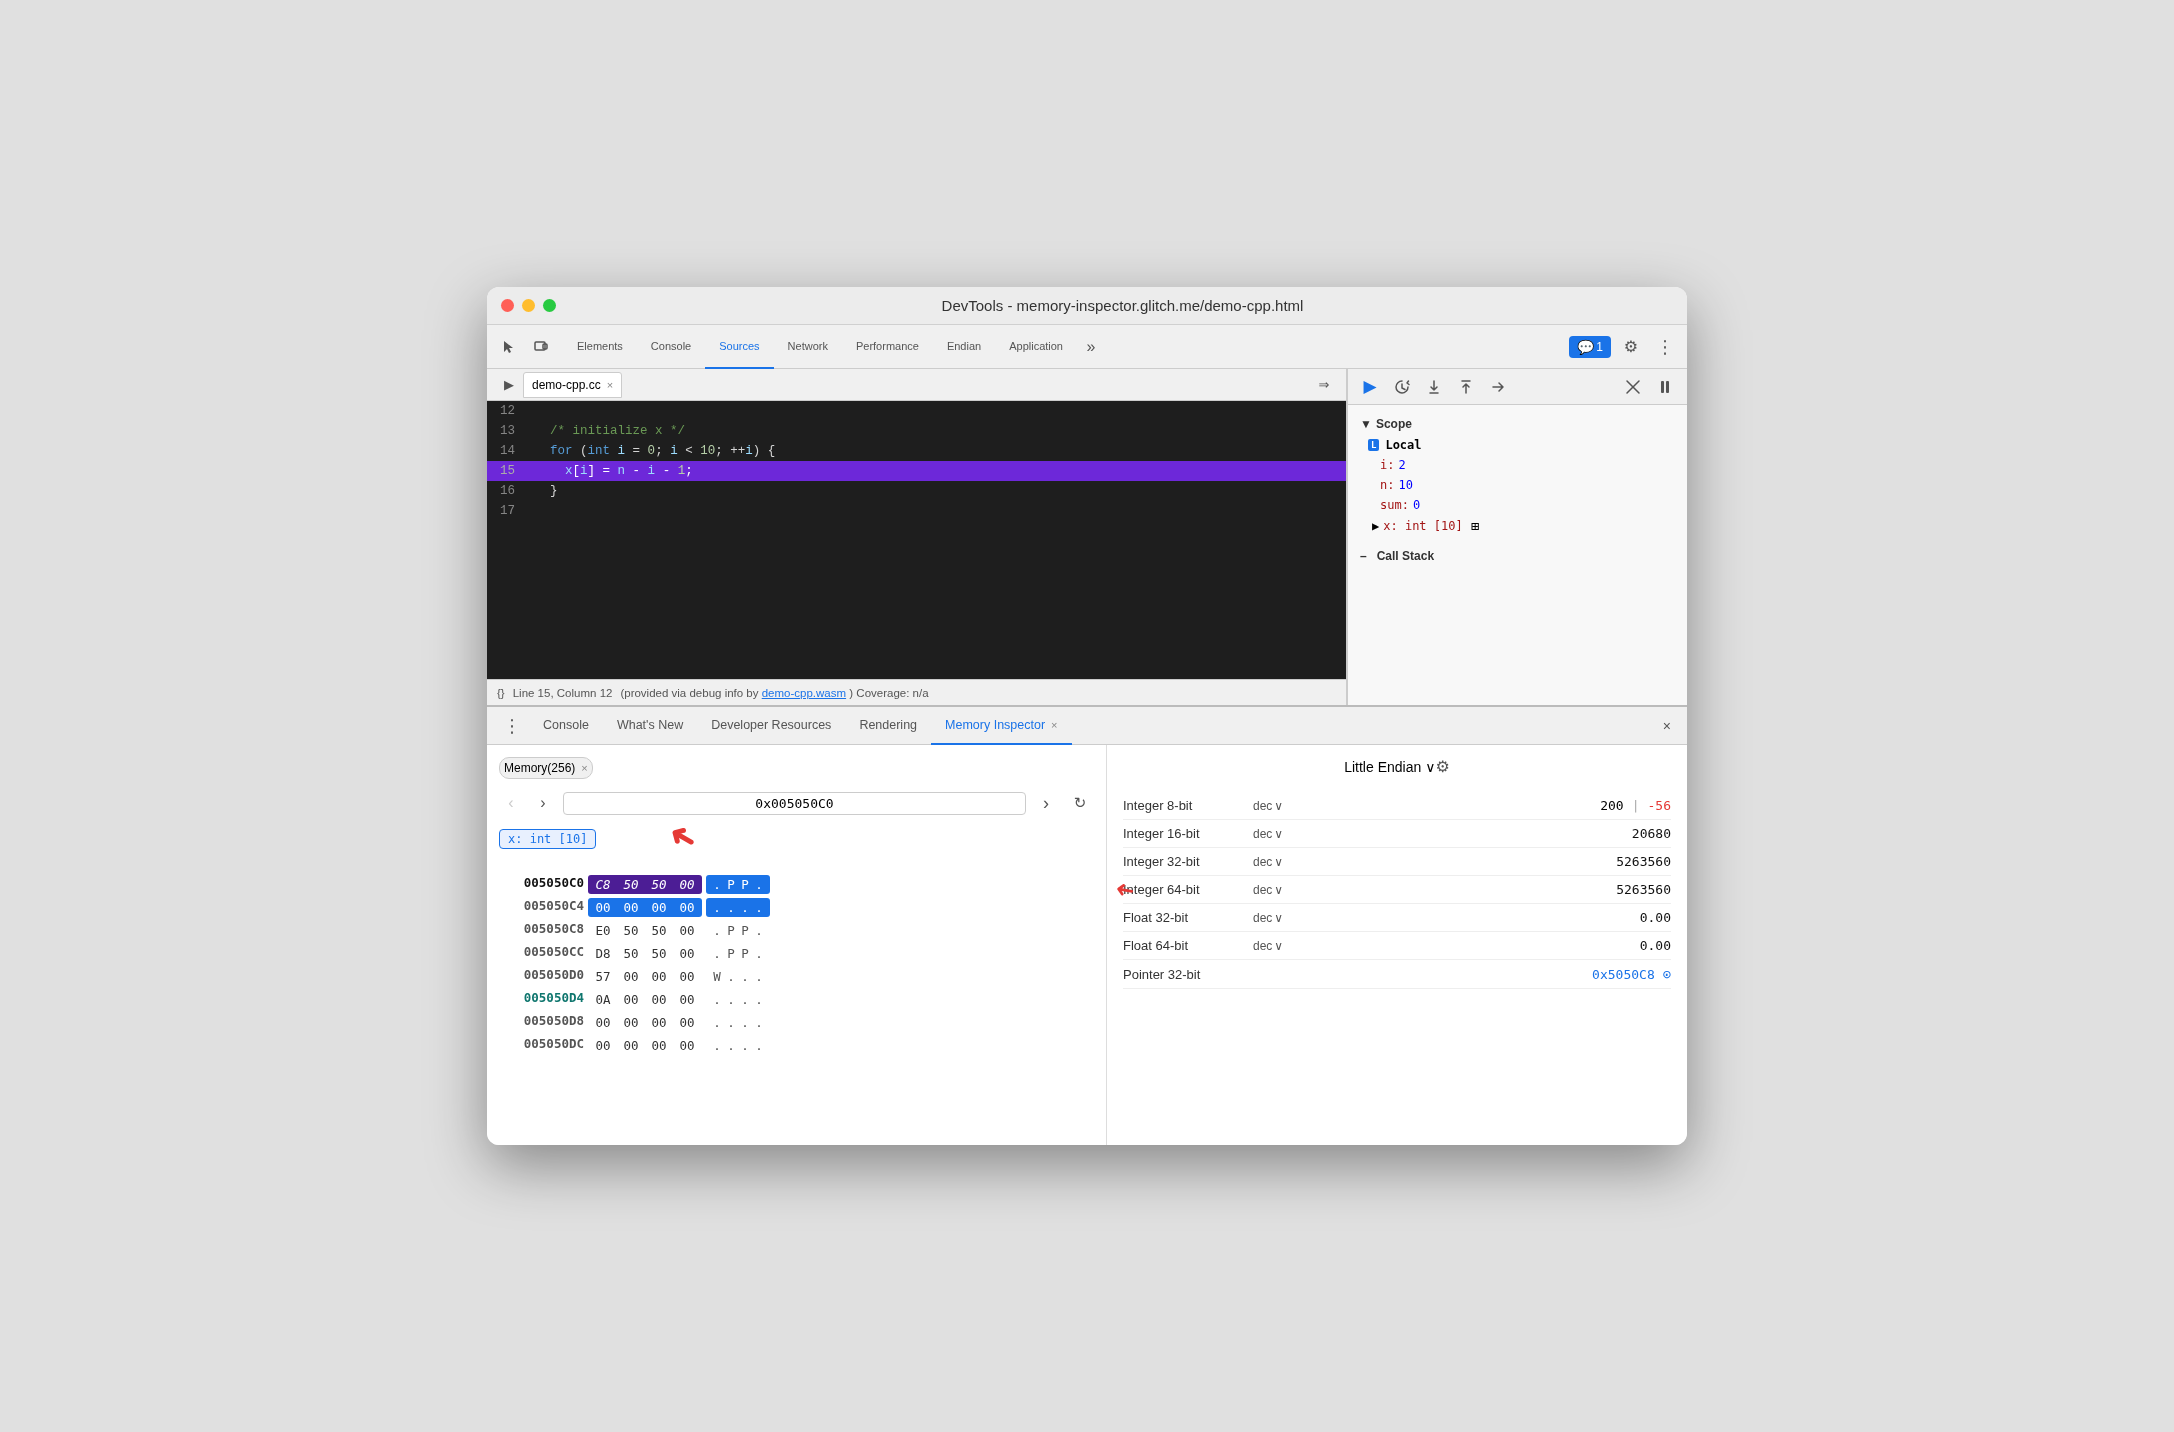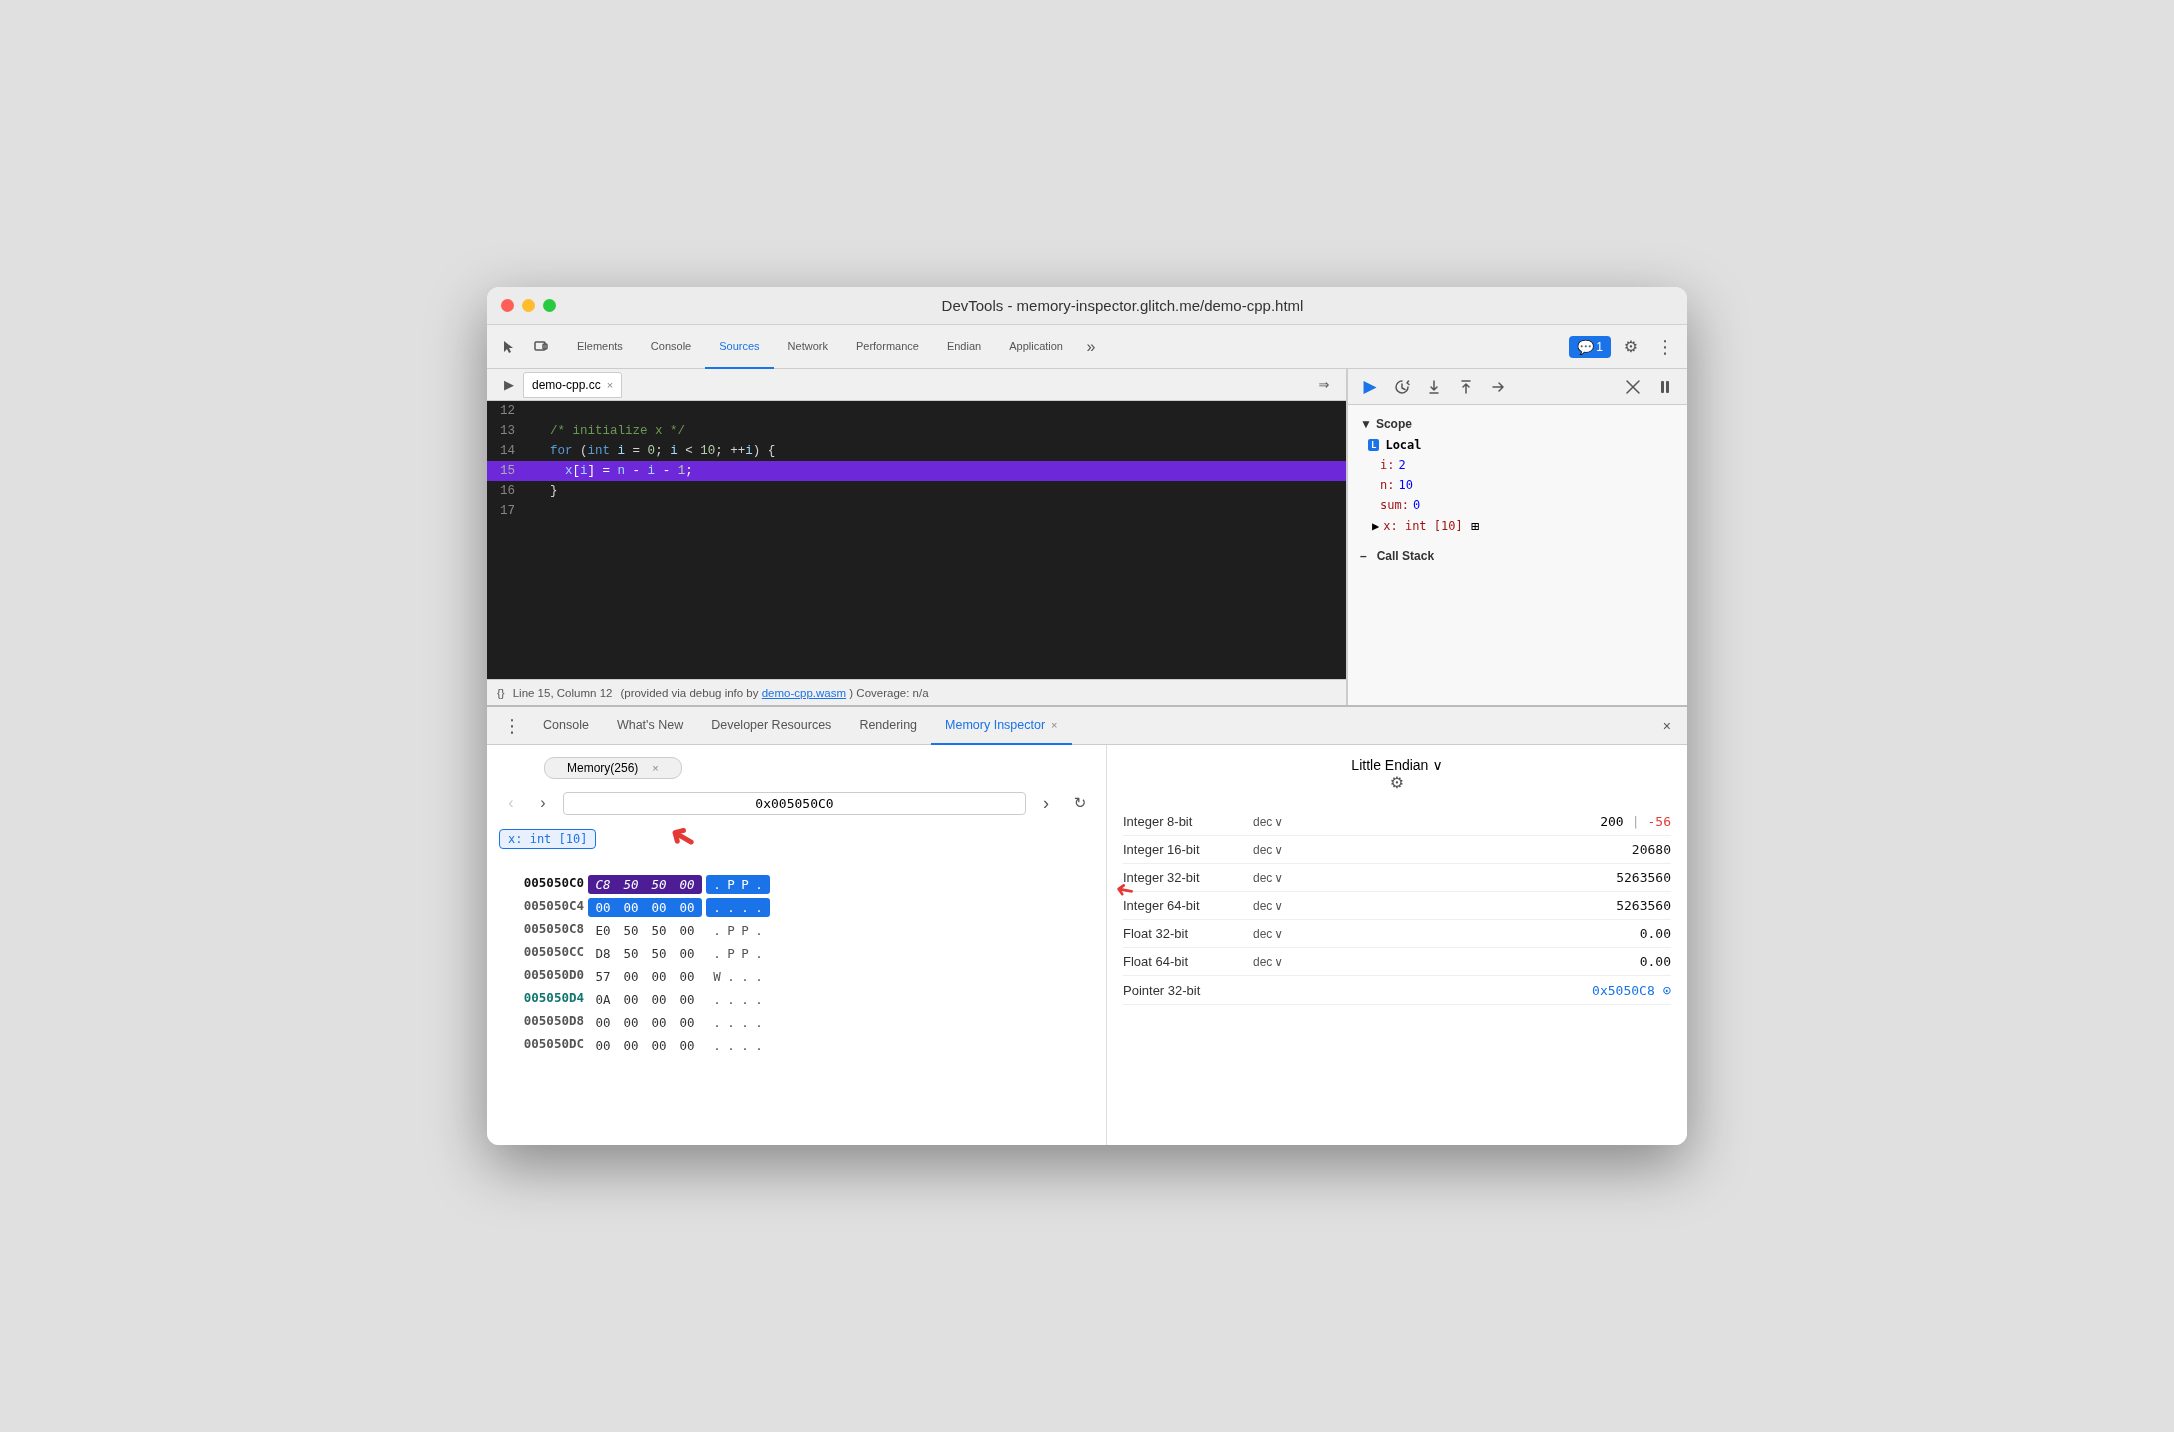--- a/index.html
+++ b/index.html
@@ -320,28 +320,27 @@
     }
     .memory-tab-bar {
       display: flex;
       align-items: center;
       gap: 4px;
       margin-bottom: 10px;
     }
     .memory-tab {
       display: flex;
       align-items: center;
-      gap: 14px;
-      padding: 3px 22px;
+      gap: 6px;
+      padding: 3px 4px;
       font-size: 12px;
       background: #f0f0f0;
       border: 1px solid #ccc;
       border-radius: 10px;
       cursor: pointer;
-      margin-left: 45px;
     }
     .memory-tab .close-x { font-size: 11px; color: #888; }
     .memory-nav {
       display: flex;
       align-items: center;
       gap: 8px;
       margin-bottom: 12px;
     }
     .nav-arrow-btn {
       width: 24px;
@@ -424,21 +423,20 @@
     .memory-right {
       flex: 1;
       padding: 12px 16px;
       overflow-y: auto;
     }
     .endian-header {
       display: flex;
       align-items: center;
       justify-content: center;
       margin-bottom: 16px;
-      flex-direction: column;
     }
     .endian-select {
       display: flex;
       align-items: center;
       gap: 4px;
       font-size: 14px;
       font-weight: 500;
       cursor: pointer;
     }
     .gear-btn {

